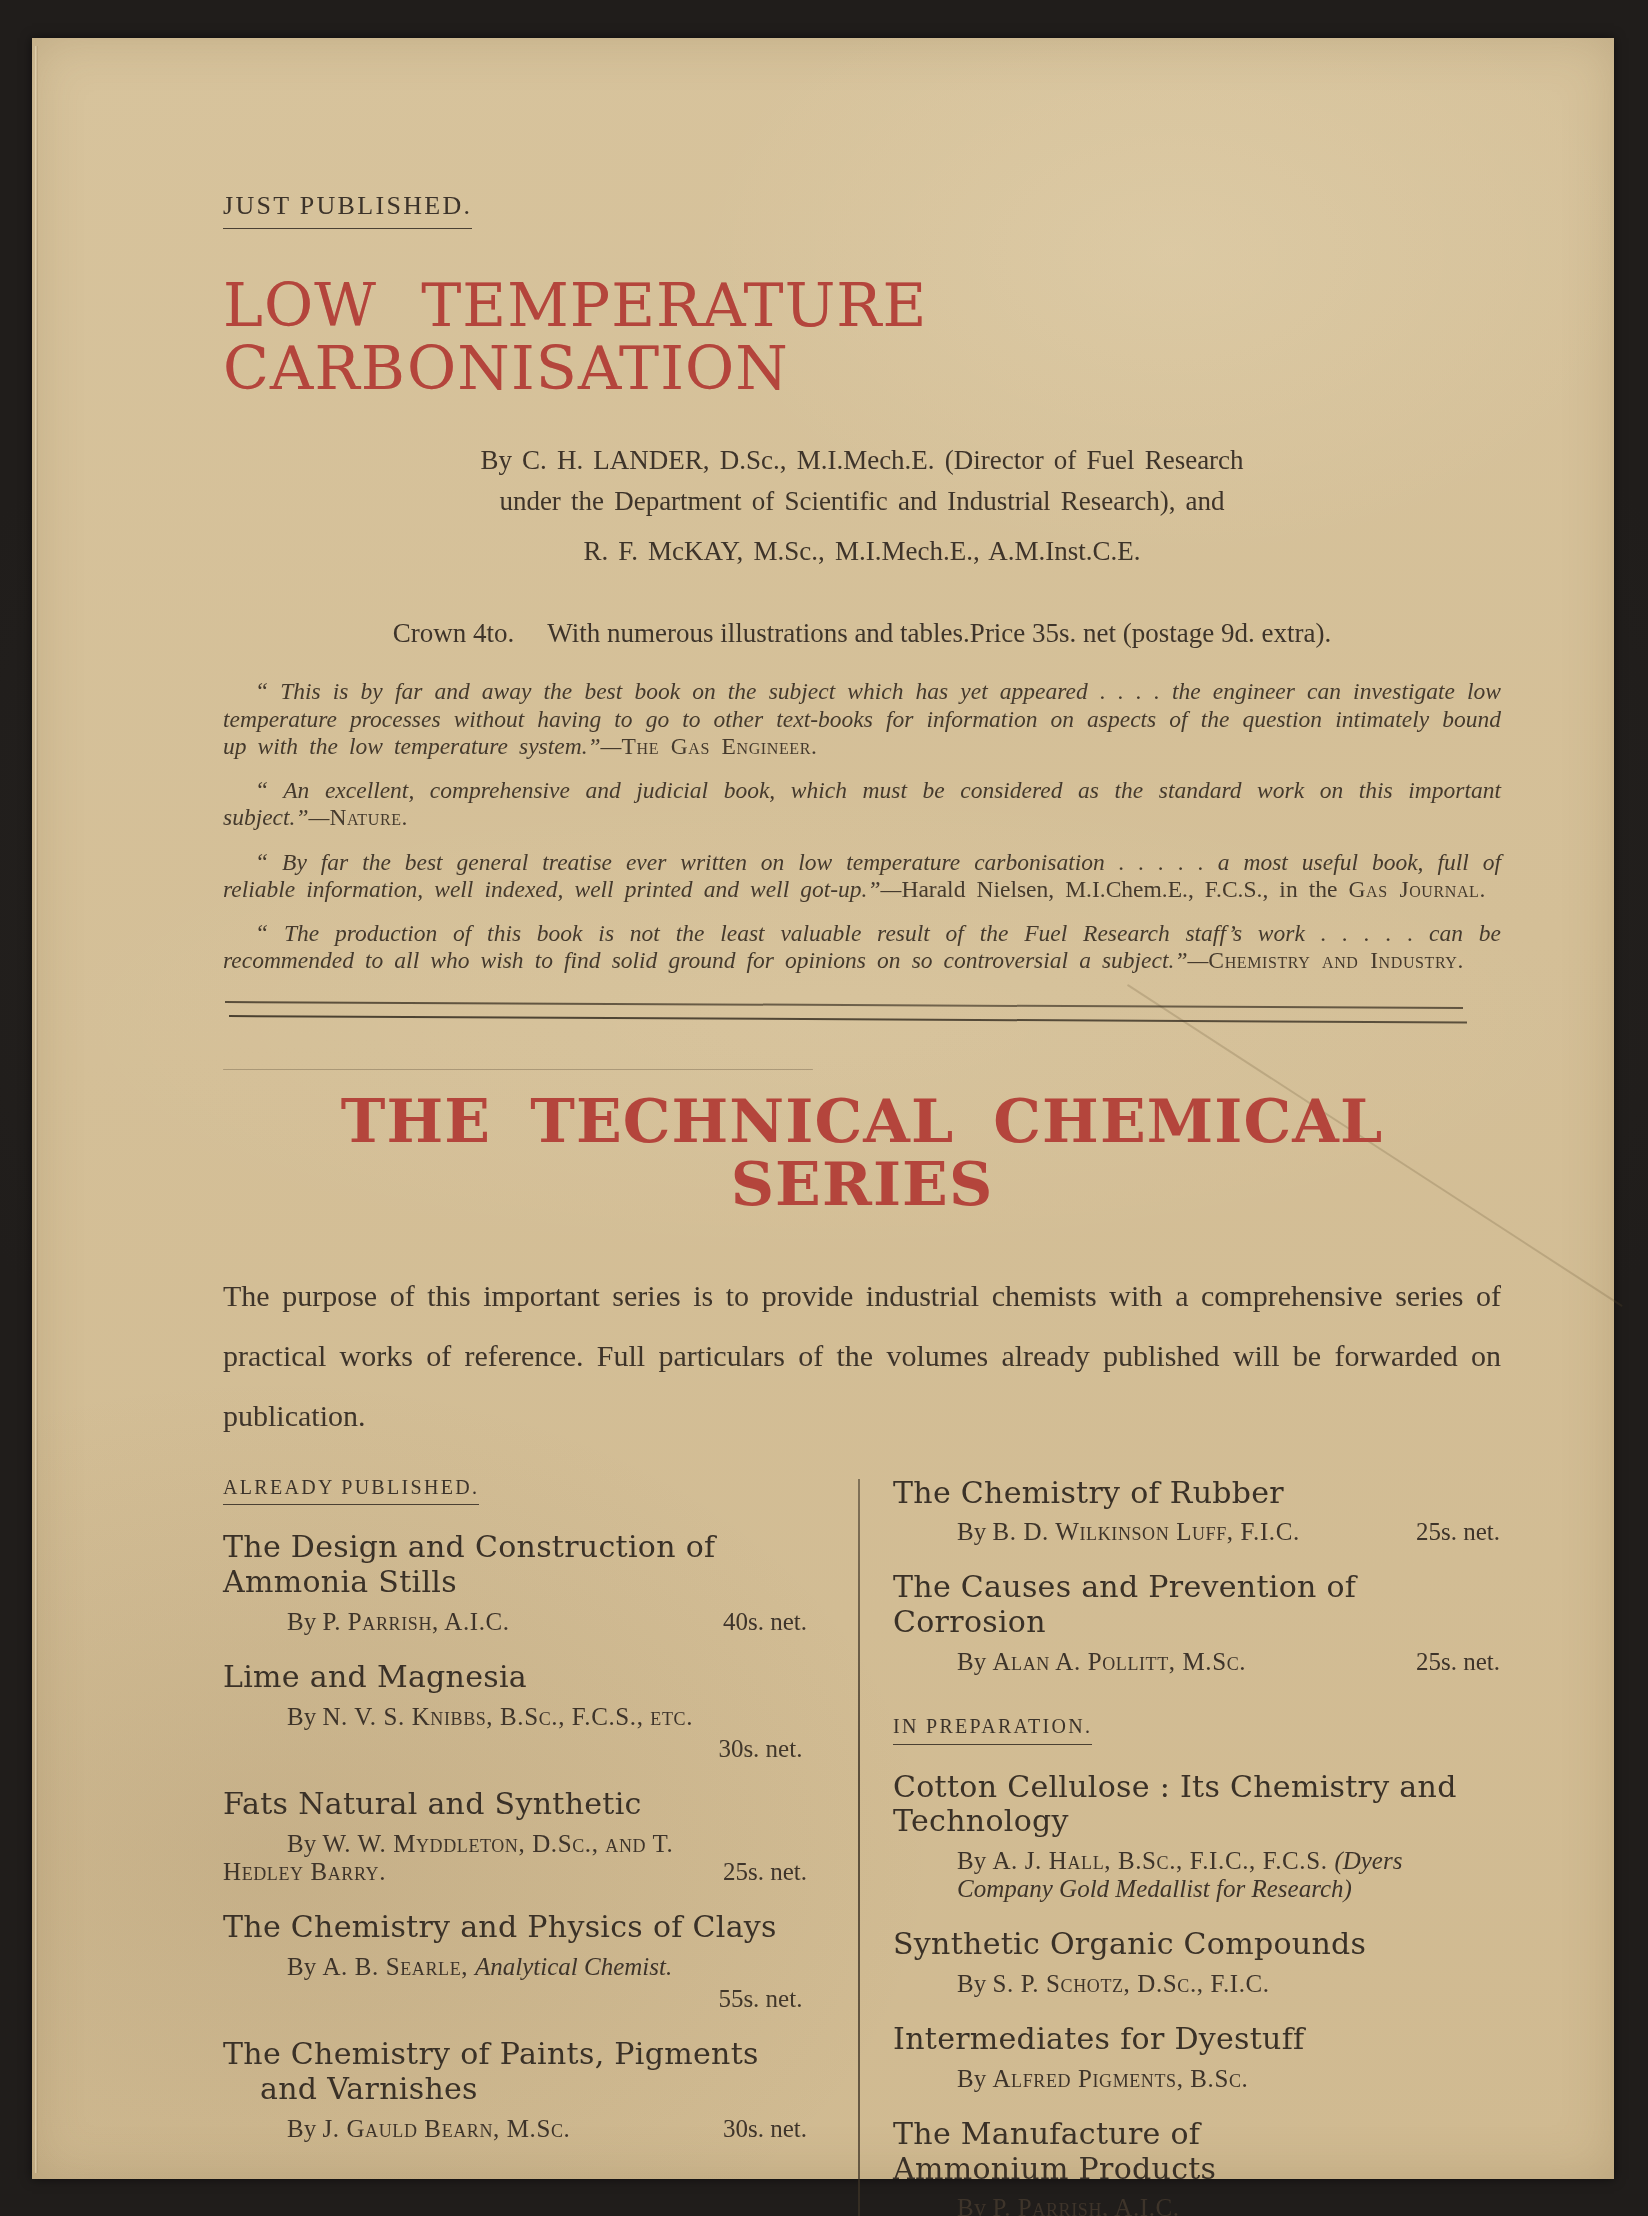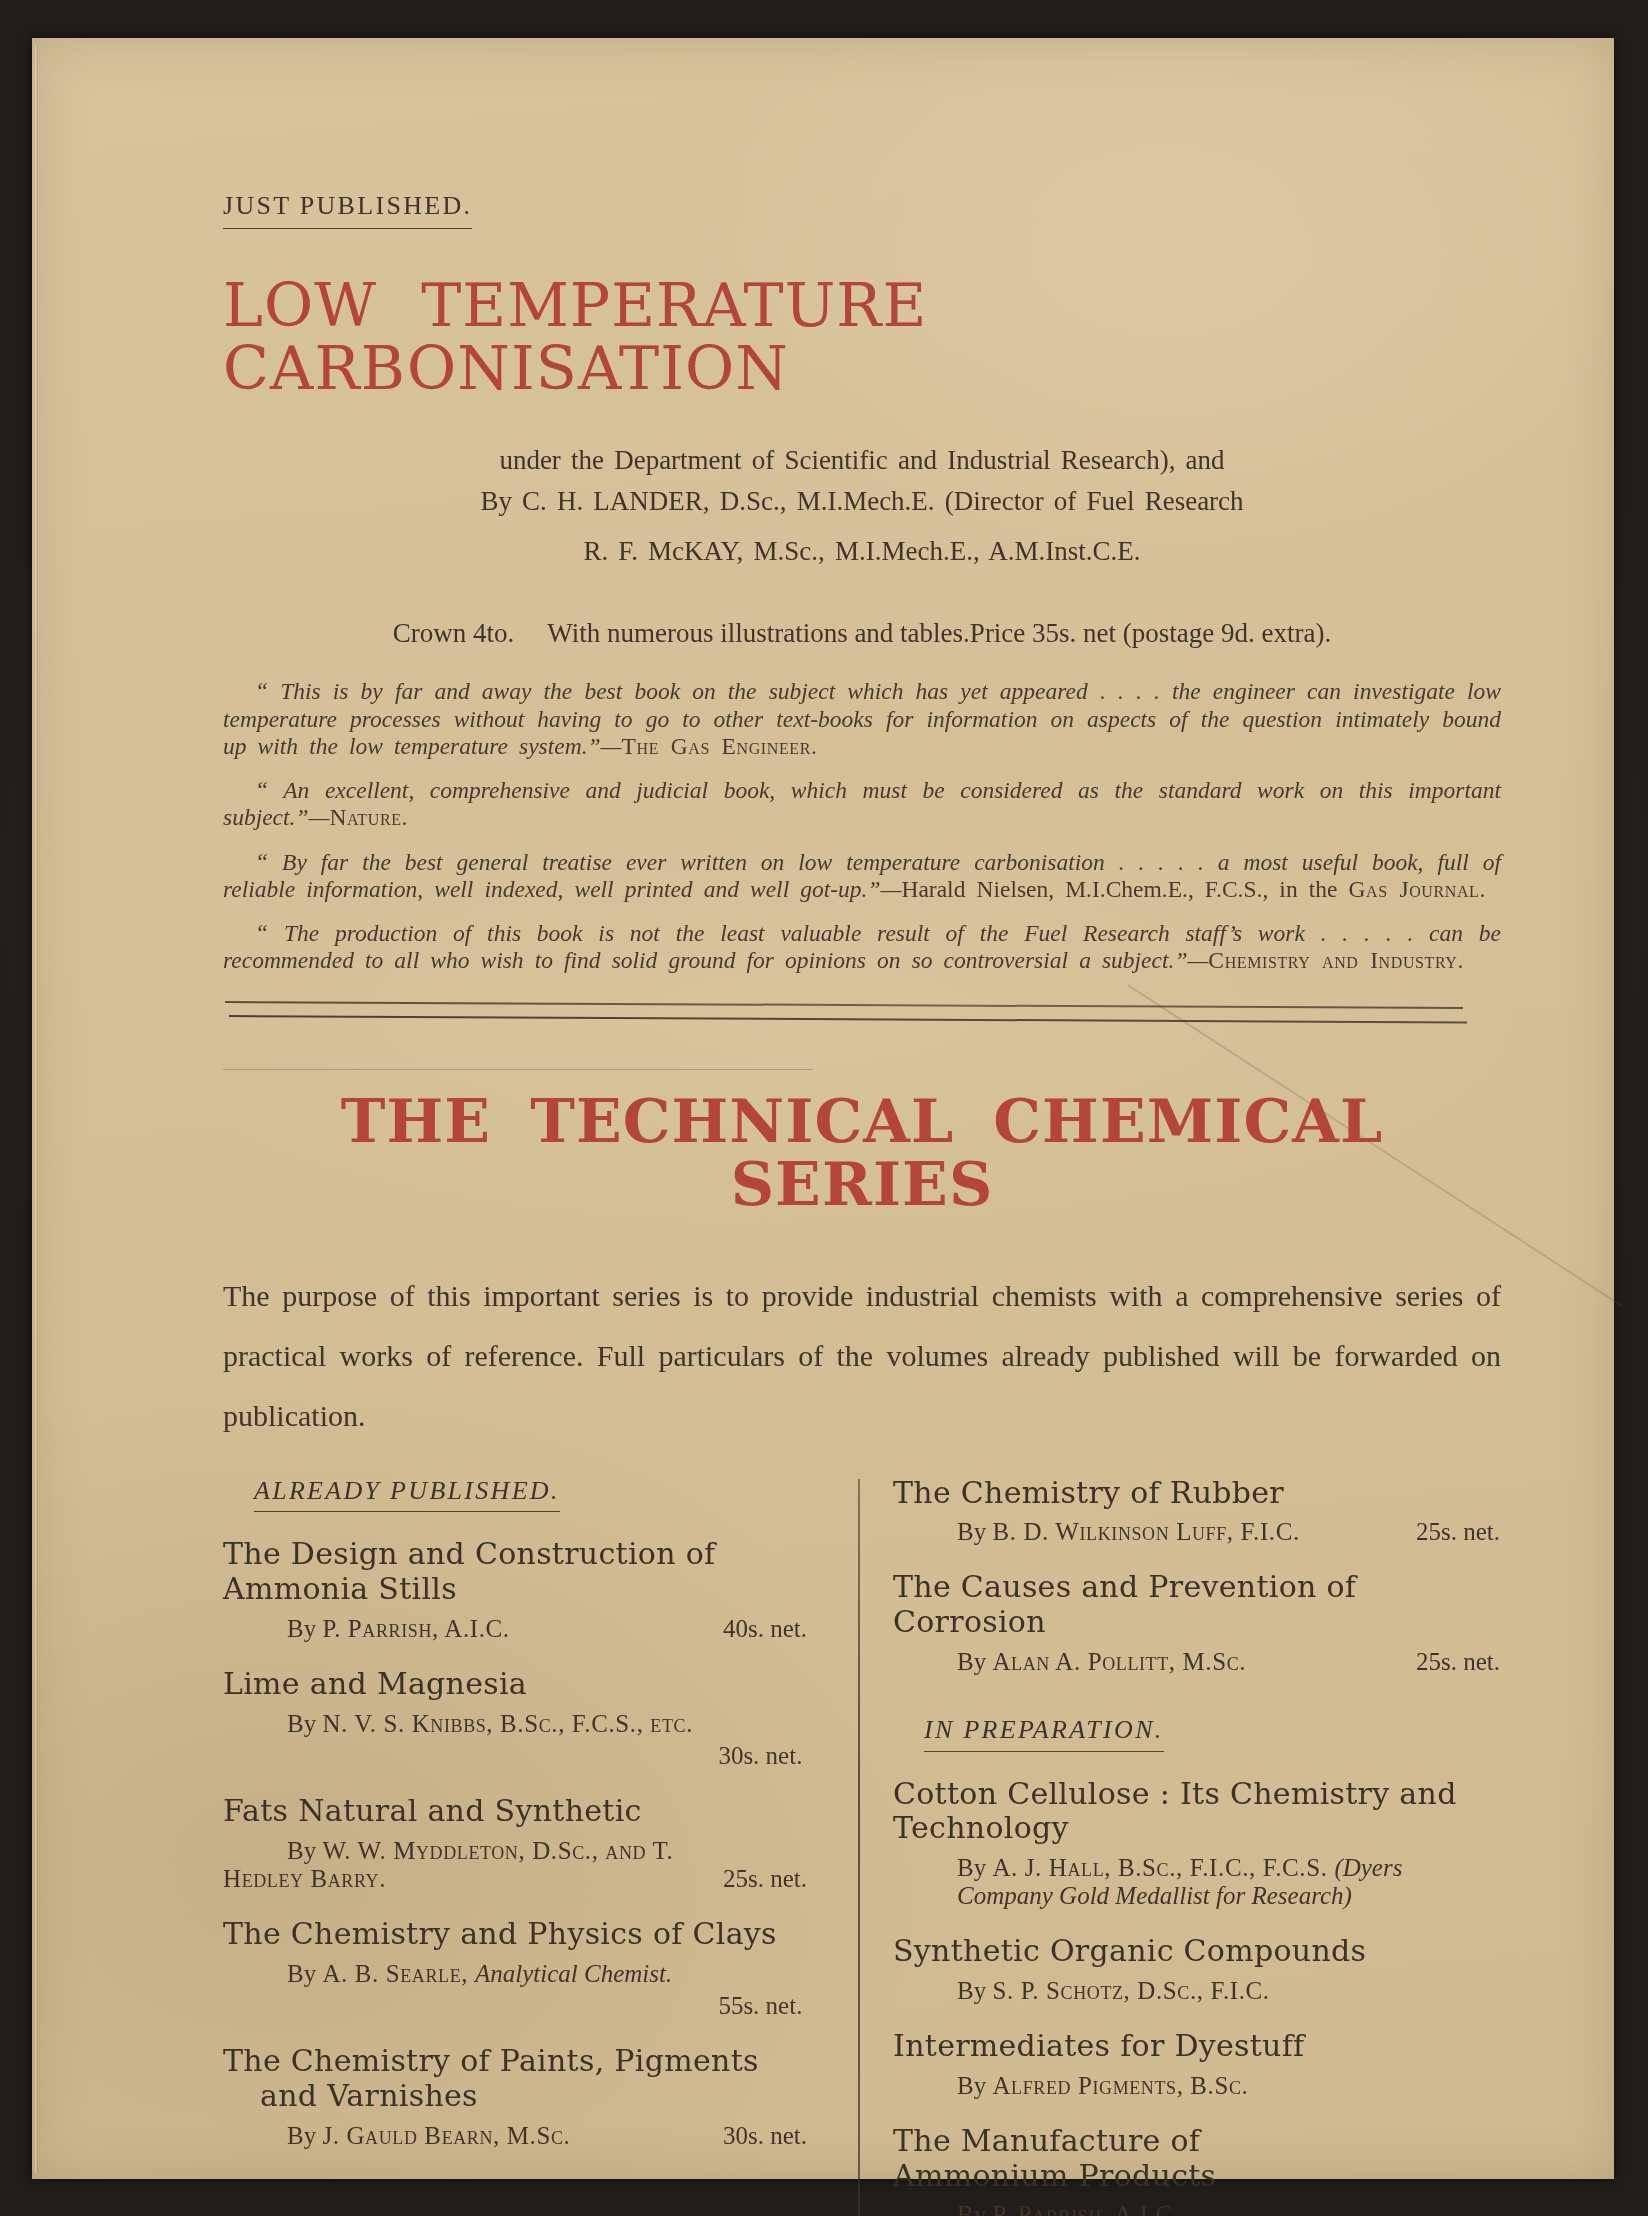--- a/index.html
+++ b/index.html
@@ -65,22 +65,22 @@
     font-size:60px;line-height:1.05;letter-spacing:1.1px;word-spacing:17px;color:#b4453c;
   }
   .series-intro{margin-top:44px;font-size:30px;line-height:2.0;text-align:justify;color:#3e342a;word-spacing:4px;}
 
   .columns{position:relative;margin-top:15px;display:flex;align-items:flex-start;}
   .columns::before{content:"";position:absolute;left:635px;top:3.4px;bottom:19.5px;width:1.7px;
     background:linear-gradient(to bottom, rgba(62,52,38,.55), rgba(62,52,38,.8) 40%, rgba(62,52,38,.7));}
   .col-left{width:584px;flex:none;}
   .col-right{width:607px;flex:none;margin-left:86px;}
   .col-heading{
-    display:inline-block;font-style:italic;font-size:26px;letter-spacing:2.3px;
-    border-bottom:1.7px solid #4a4033;padding-bottom:5.7px;margin-bottom:25px;color:#3c332a;margin-left:31px;
+    display:inline-block;font-size:20px;letter-spacing:2.3px;
+    border-bottom:1.7px solid #4a4033;padding-bottom:5.7px;margin-bottom:25px;color:#3c332a;
   }
   .col-heading.second{margin-top:15px;}
   .book{margin-bottom:24px;}
   .book-title{
     font-family:"DejaVu Serif","Liberation Serif",serif;font-weight:400;
     font-size:30px;line-height:1.16;color:#3a3127;letter-spacing:0.3px;
   }
   .book-title.hang{padding-left:37px;text-indent:-37px;}
   .book-title.narrow{max-width:481px;}
   .author-row{margin-top:8px;display:flex;justify-content:space-between;align-items:flex-end;font-size:25px;color:#3e342a;gap:32px;}
@@ -96,22 +96,22 @@
 
 <div class="paper">
   <div class="crease"></div>
   <div class="content">
 
     <div class="kicker">JUST PUBLISHED.</div>
 
     <h1 class="main-title">LOW TEMPERATURE CARBONISATION</h1>
 
     <div class="bylines">
+      <div>By C. H. LANDER, D.Sc., M.I.Mech.E. (Director of Fuel Research</div>
       <div>under the Department of Scientific and Industrial Research), and</div>
-      <div>By C. H. LANDER, D.Sc., M.I.Mech.E. (Director of Fuel Research</div>
       <div class="byline-3">R. F. McKAY, M.Sc., M.I.Mech.E., A.M.Inst.C.E.</div>
     </div>
 
     <div class="spec-row">
       <span class="spec-left">
         <span>Crown 4to.</span><span class="gap"></span><span>With numerous illustrations and tables.</span>
       </span>
       <span>Price 35s. net (postage 9d. extra).</span>
     </div>
 

